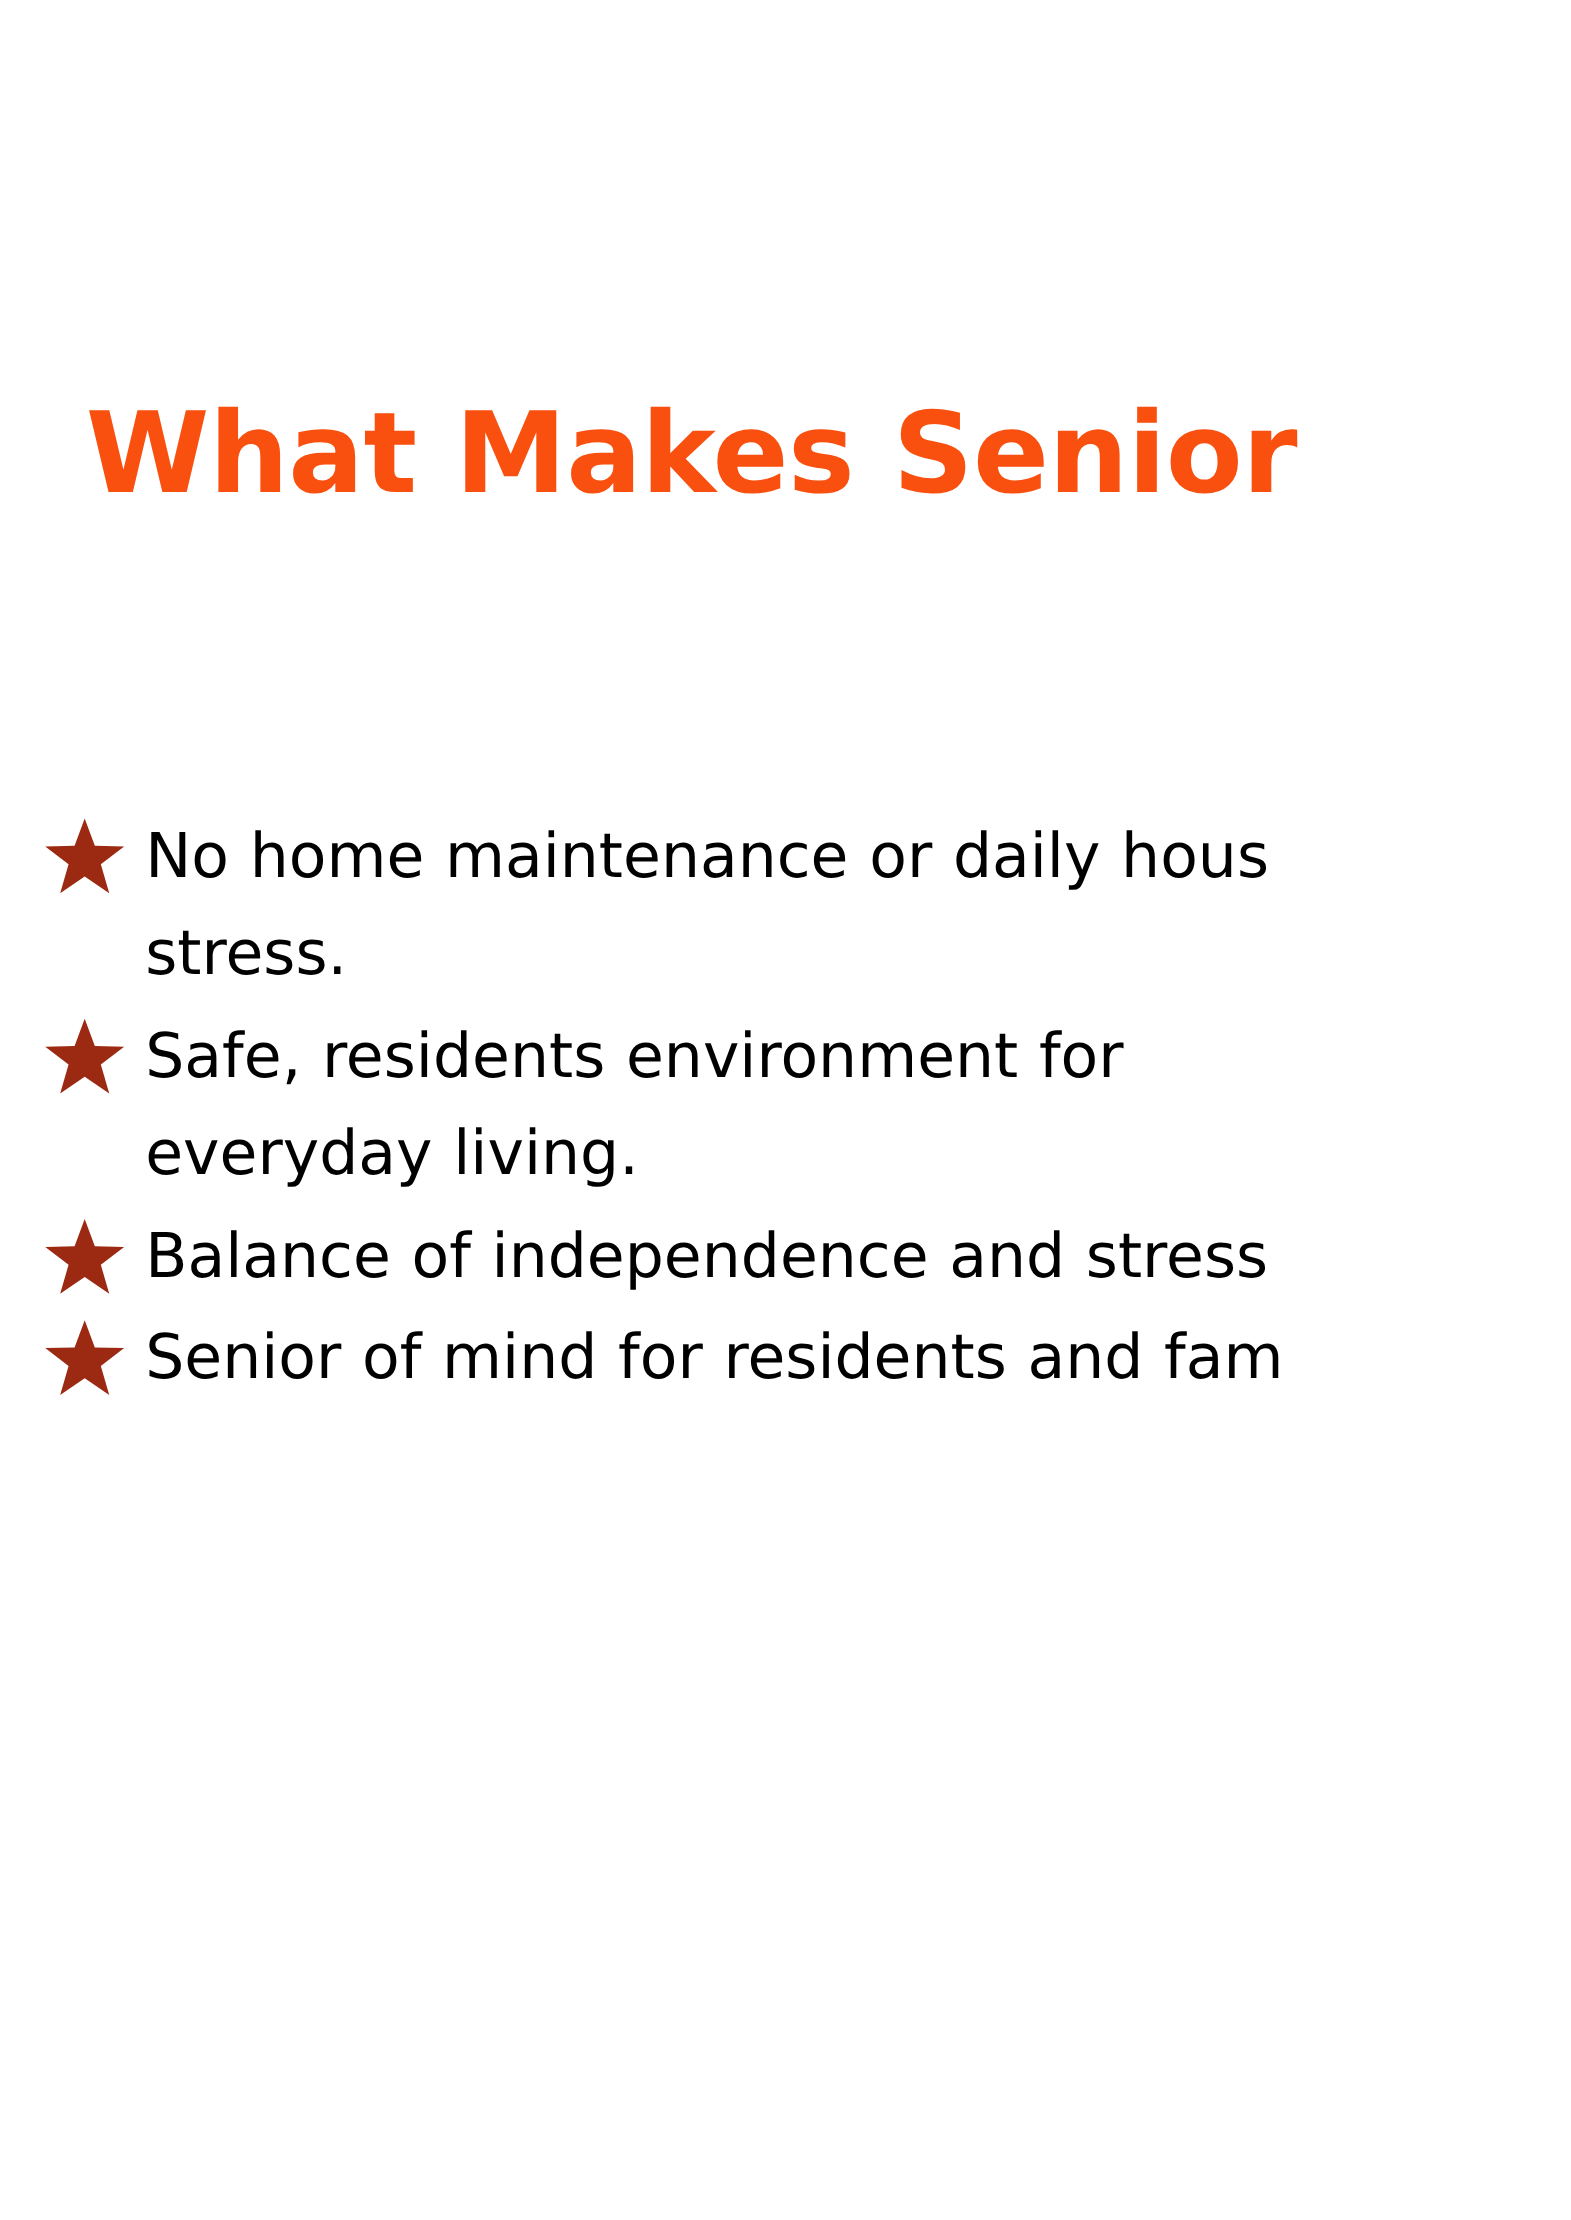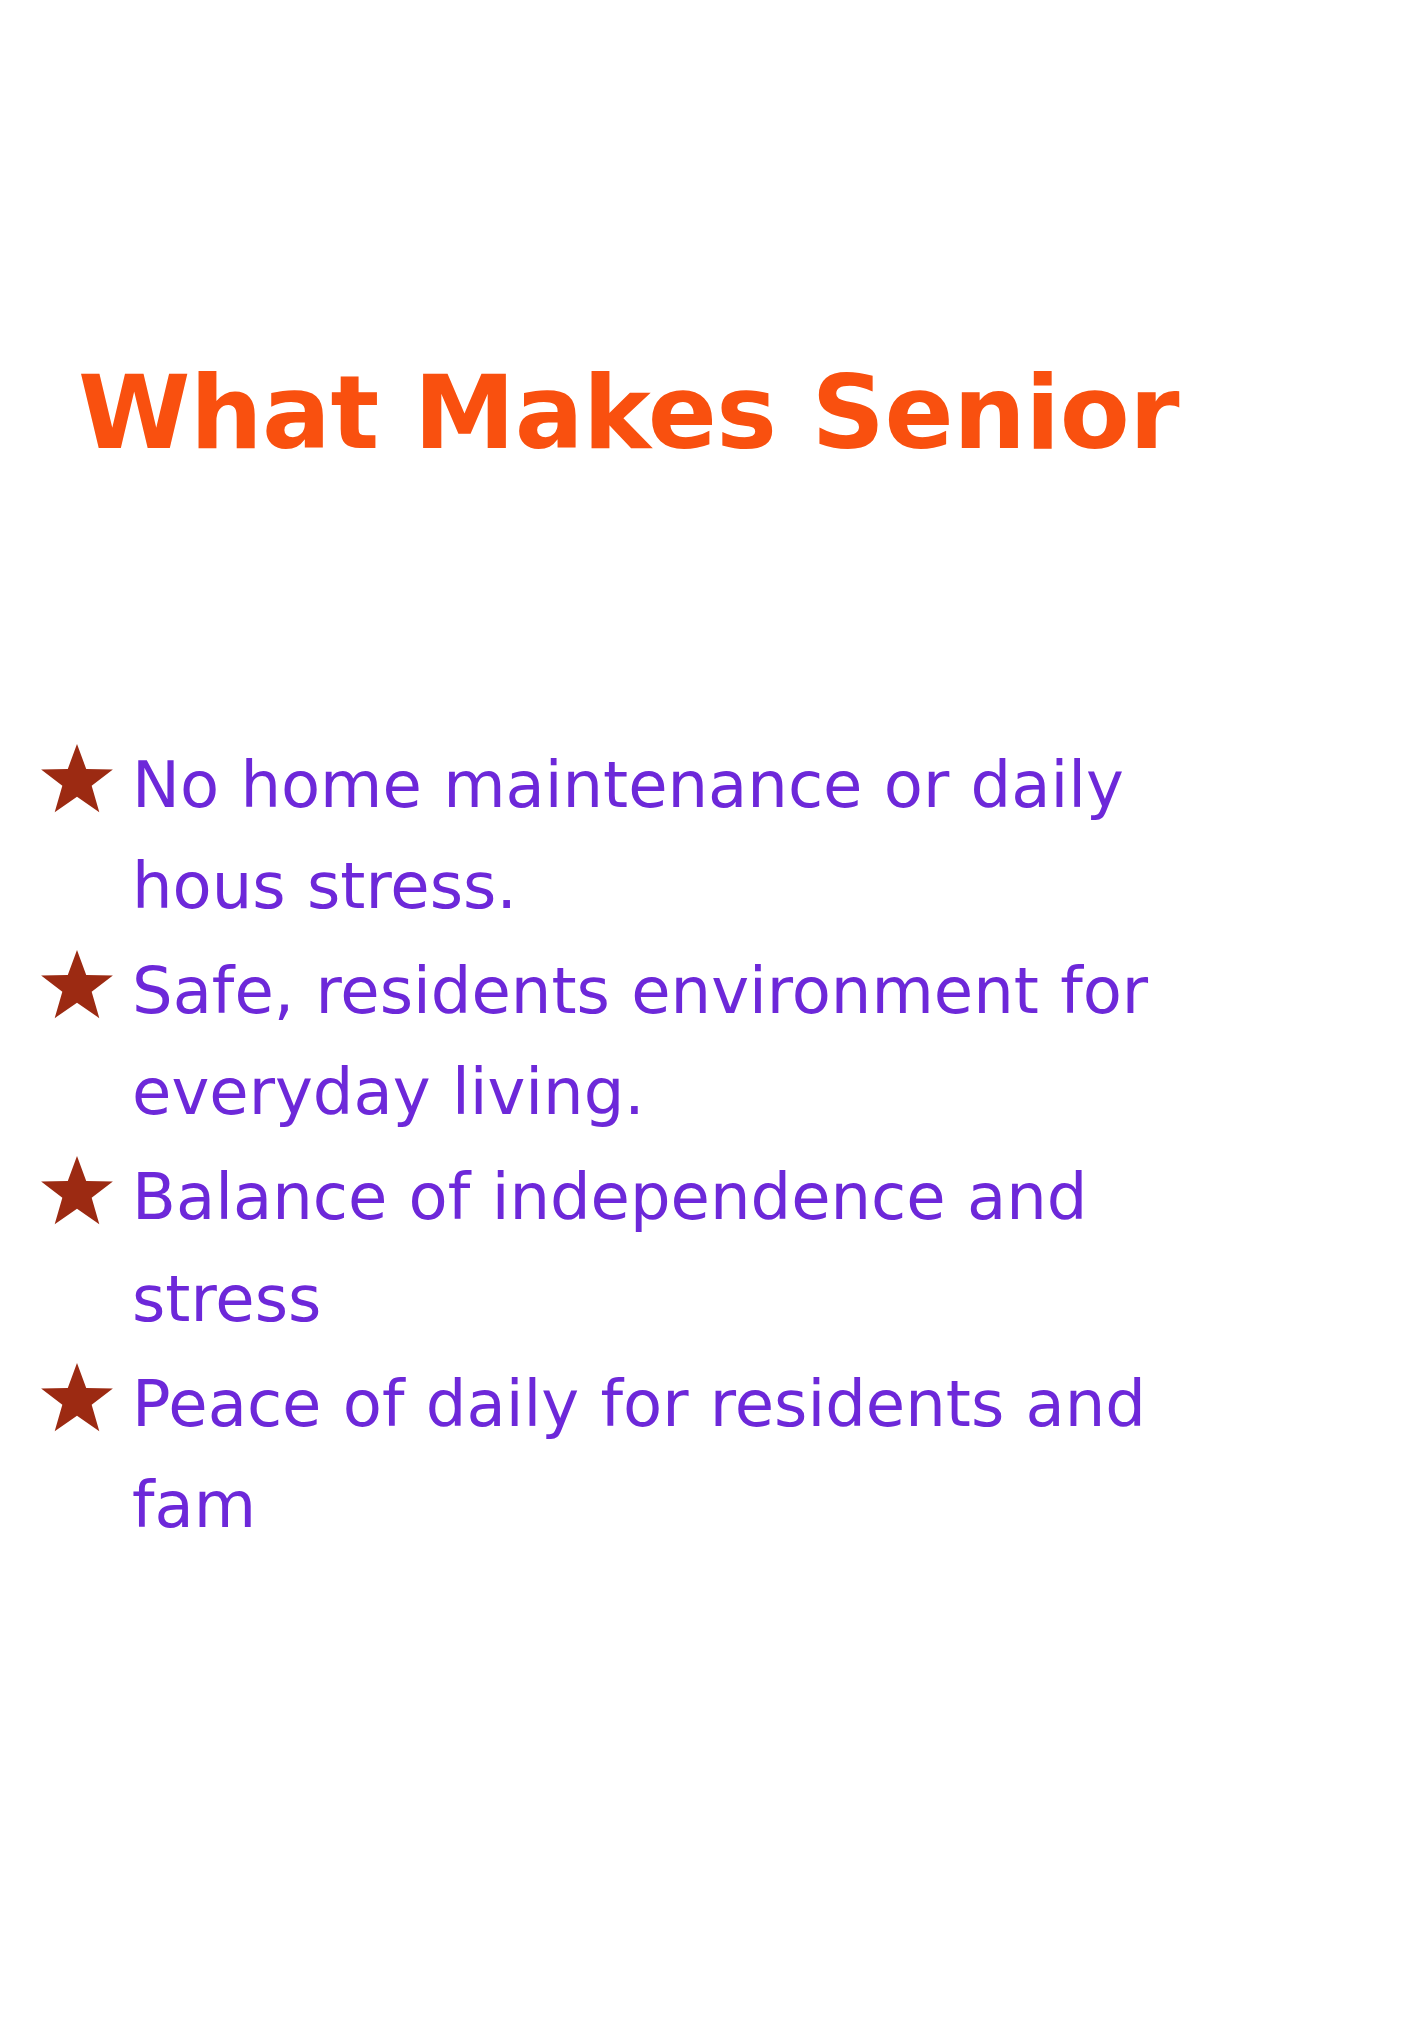--- a/index.html
+++ b/index.html
@@ -70,24 +70,24 @@
     line-height: 1;
   }
   .bullet-star svg {
     display: block;
     width: 78px;
     height: 78px;
   }
   .bullet-text {
     display: block;
     font-family: "DejaVu Sans", sans-serif;
-    font-size: 64px;
+    font-size: 56px;
     line-height: 1.58;
     font-weight: 400;
-    color: #6d28d9;
+    color: #000000;
     width: 1090px;
     word-spacing: 1px;
   }
 
   
   .bullet-item.wrap2 { min-height: 178px; }
 </style>
 </head>
 <body>
 
@@ -125,18 +125,18 @@
       </span>
       <span class="bullet-text">Balance of independence and stress</span>
     </li>
 
     <li class="bullet-item">
       <span class="bullet-star">
         <svg viewBox="0 0 100 100" aria-hidden="true">
           <polygon fill="#9C2A12" points="50,4 61.8,35.8 96,36.6 68.8,57.4 78.6,91.2 50,71.6 21.4,91.2 31.2,57.4 4,36.6 38.2,35.8"></polygon>
         </svg>
       </span>
-      <span class="bullet-text">Peace of daily for residents and fam</span>
+      <span class="bullet-text">Senior of mind for residents and fam</span>
     </li>
 
   </ul>
 
 </div>
 
 </body></html>

